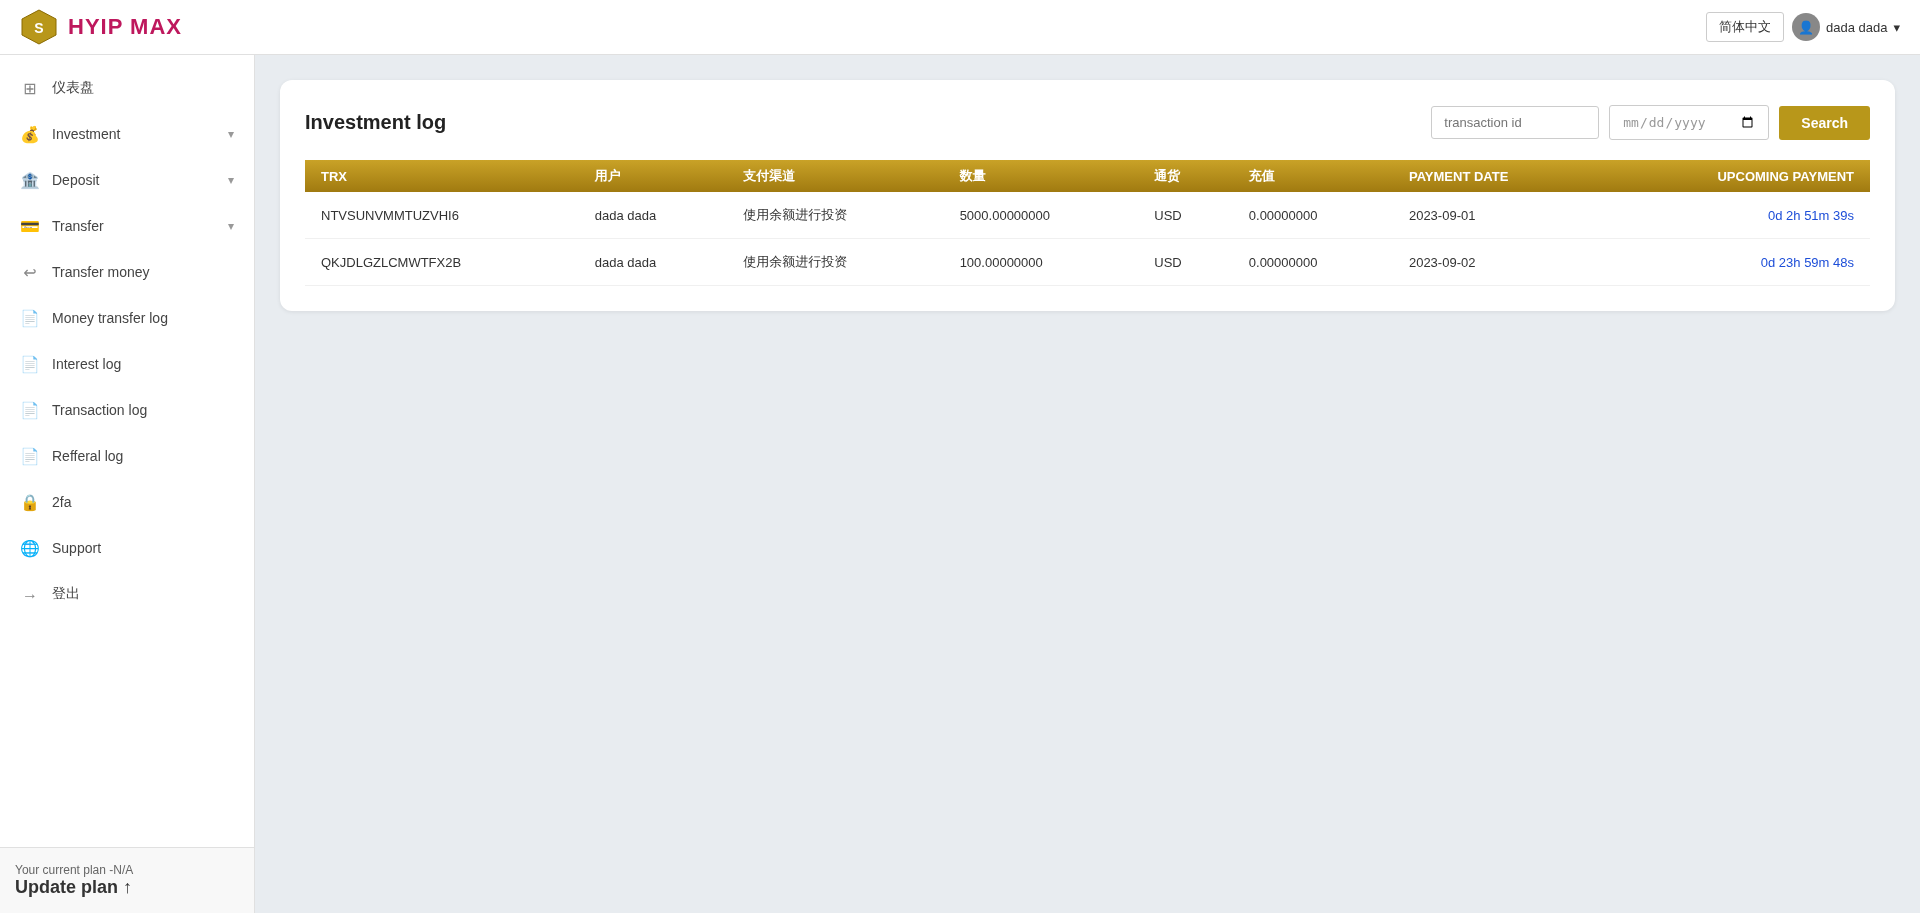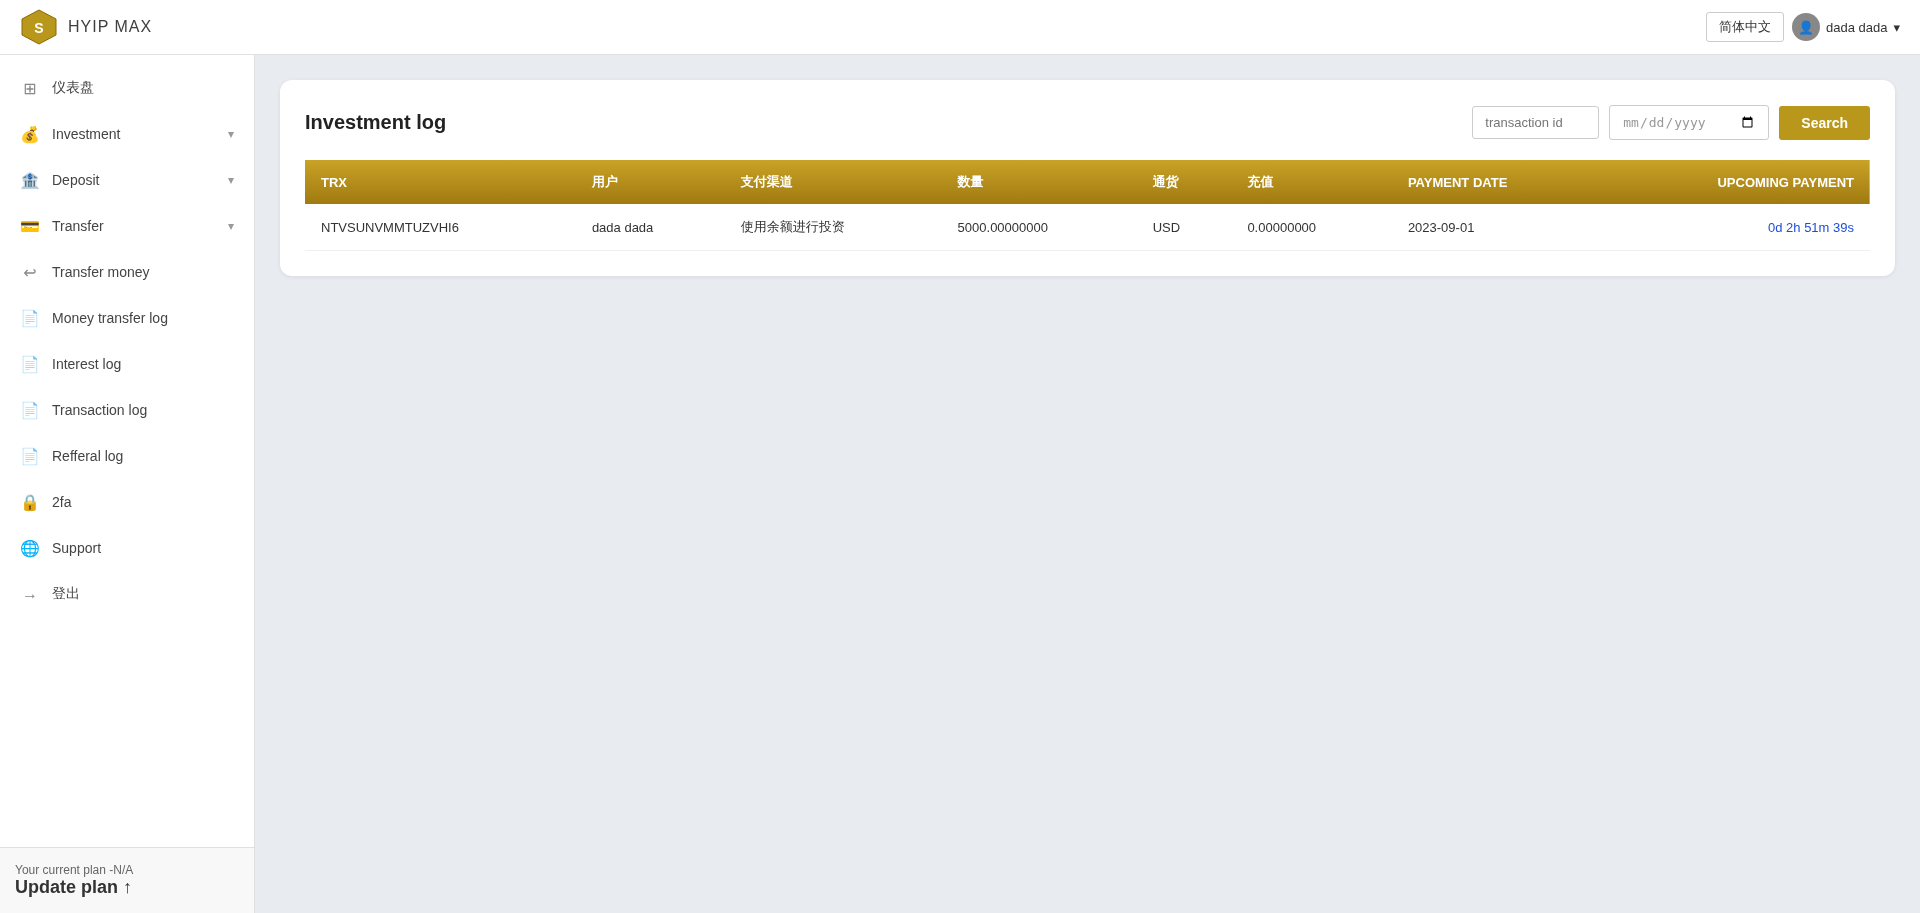--- a/index.html
+++ b/index.html
@@ -19,23 +19,23 @@
     .logo {
       display: flex;
       align-items: center;
       gap: 10px;
     }
     .logo-icon {
       width: 38px;
       height: 38px;
     }
     .logo-text {
-      font-size: 16px;
-      font-weight: normal;
-      color: #404040;
+      font-size: 22px;
+      font-weight: bold;
+      color: #be185d;
       letter-spacing: 1px;
     }
     .topbar-right {
       display: flex;
       align-items: center;
       gap: 8px;
     }
     .lang-btn {
       border: 1px solid #ccc;
       background: #fff;
@@ -156,21 +156,21 @@
       display: flex;
       align-items: center;
       gap: 10px;
     }
     .txn-input {
       border: 1px solid #ccc;
       padding: 8px 12px;
       font-size: 13px;
       color: #999;
       border-radius: 3px;
-      width: 127px;
+      width: 168px;
       outline: none;
     }
     .date-input {
       border: 1px solid #ccc;
       padding: 8px 12px;
       font-size: 13px;
       color: #999;
       border-radius: 3px;
       width: 160px;
       outline: none;
@@ -189,21 +189,21 @@
     
     .table-wrap { overflow-x: auto; }
     table {
       width: 100%;
       border-collapse: collapse;
     }
     thead tr {
       background: linear-gradient(to bottom, #c9a227, #a07a10);
     }
     thead th {
-      padding: 13px 16px;
+      padding: 7px 16px;
       text-align: left;
       font-size: 13px;
       font-weight: 600;
       color: #fff;
       white-space: nowrap;
     }
     tbody tr {
       border-bottom: 1px solid #f0f0f0;
       margin-top: 19px;
     }
@@ -343,19 +343,29 @@
           <tr>
                 <td>NTVSUNVMMTUZVHI6</td>
                 <td>dada dada</td>
                 <td>使用余额进行投资</td>
                 <td>5000.00000000</td>
                 <td>USD</td>
                 <td>0.00000000</td>
                 <td>2023-09-01</td>
                 <td class="upcoming-cell">0d 2h 51m 39s</td>
               </tr>
+              <tr>
+                <td>QKJDLGZLCMWTFX2B</td>
+                <td>dada dada</td>
+                <td>使用余额进行投资</td>
+                <td>100.00000000</td>
+                <td>USD</td>
+                <td>0.00000000</td>
+                <td>2023-09-02</td>
+                <td class="upcoming-cell">0d 23h 59m 48s</td>
+              </tr>
             </tbody>
         </table>
       </div>
     </div>
   </main>
 
 </div>
 
 </body></html>

